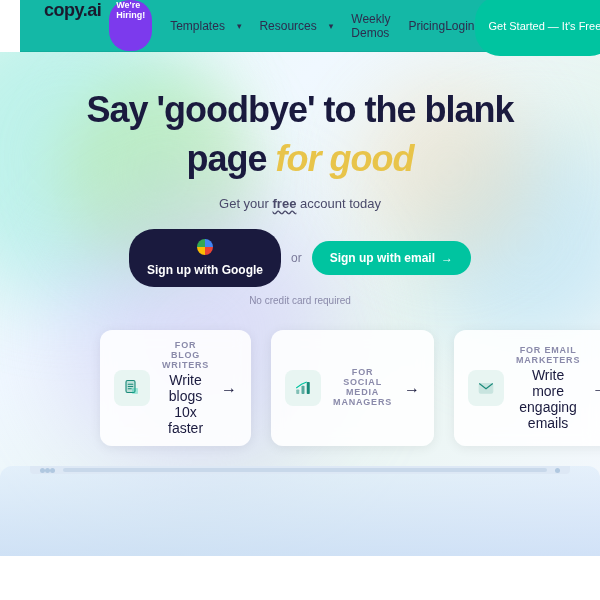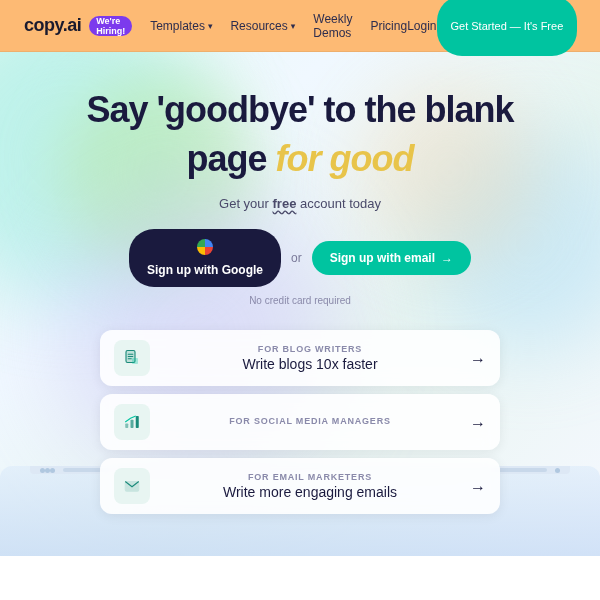--- a/index.html
+++ b/index.html
@@ -7,27 +7,27 @@
       font-family: -apple-system, BlinkMacSystemFont, 'Segoe UI', sans-serif;
       width: 600px;
       height: 600px;
       overflow: hidden;
       background: #fff;
     }
 
     
     nav {
       display: flex;
-      align-items: center;
       padding: 0 24px;
       height: 52px;
-      background: #fdba74;
+      background: #14b8a6;
       position: relative;
       z-index: 10;
       border-bottom: 1px solid rgba(0,0,0,0.06);
+      margin-left: 20px;
     }
     .nav-logo {
       font-size: 18px;
       font-weight: 700;
       color: #1a1a2e;
       margin-right: 8px;
       letter-spacing: -0.5px;
     }
     .nav-badge {
       background: #7c3aed;
@@ -43,21 +43,21 @@
       align-items: center;
       gap: 18px;
       flex: 1;
     }
     .nav-link {
       font-size: 12px;
       color: #2d2d4e;
       text-decoration: none;
       display: flex;
       align-items: center;
-      gap: 3px;
+      gap: 12px;
       font-weight: 500;
     }
     .nav-link .chevron { font-size: 9px; }
     .nav-actions {
       display: flex;
       align-items: center;
       gap: 0;
     }
     .nav-login {
       font-size: 12px;
@@ -212,22 +212,21 @@
       font-size: 10px;
       color: #8a8aaa;
       margin-bottom: 24px;
     }
 
     
     .feature-cards {
       position: relative;
       z-index: 2;
       display: flex;
-      flex-direction: column;
-      gap: 8px;
+      gap: 20px;
       padding: 0 60px;
     }
     .feature-card {
       background: rgba(255,255,255,0.88);
       border-radius: 12px;
       padding: 10px 14px;
       display: flex;
       align-items: center;
       gap: 12px;
       backdrop-filter: blur(8px);

